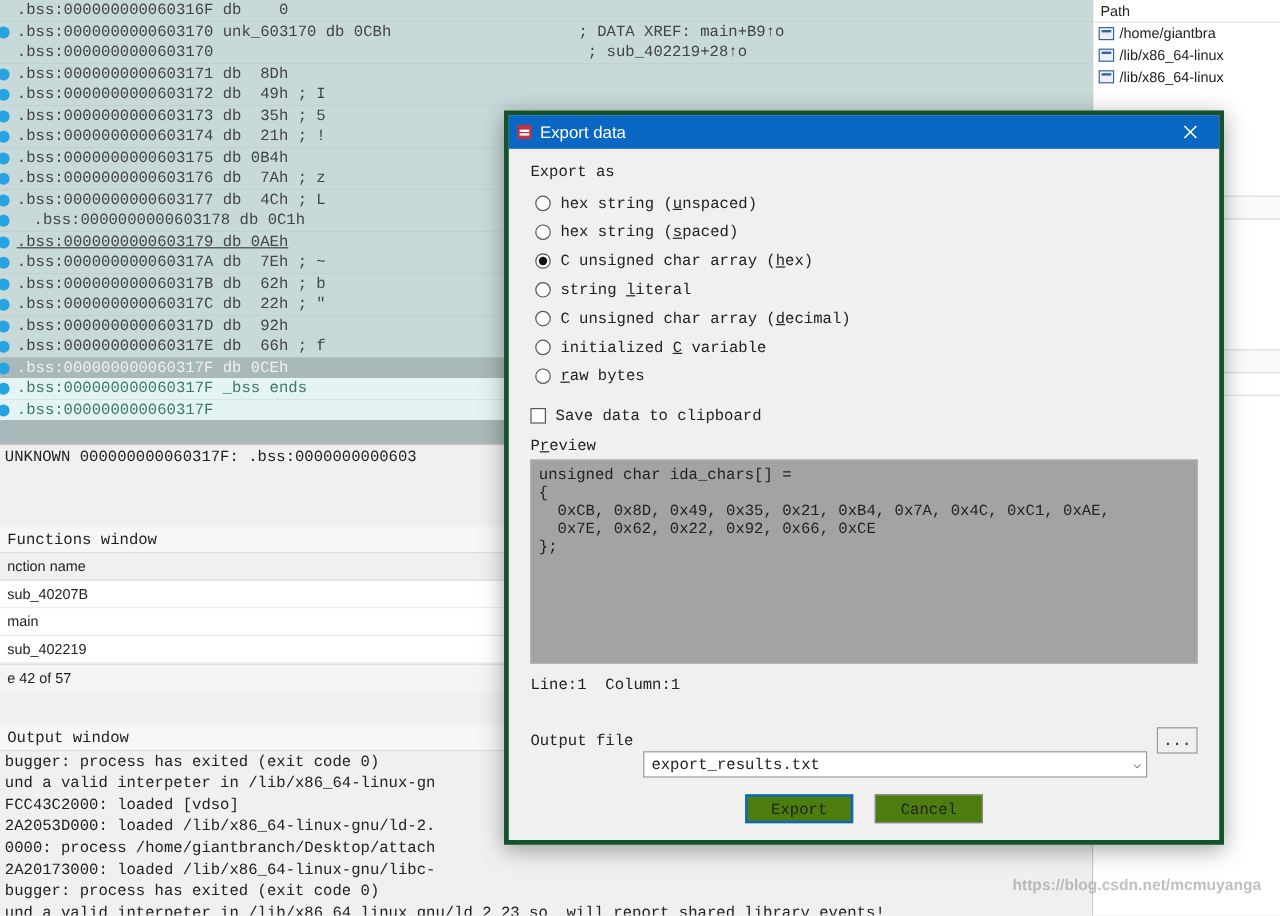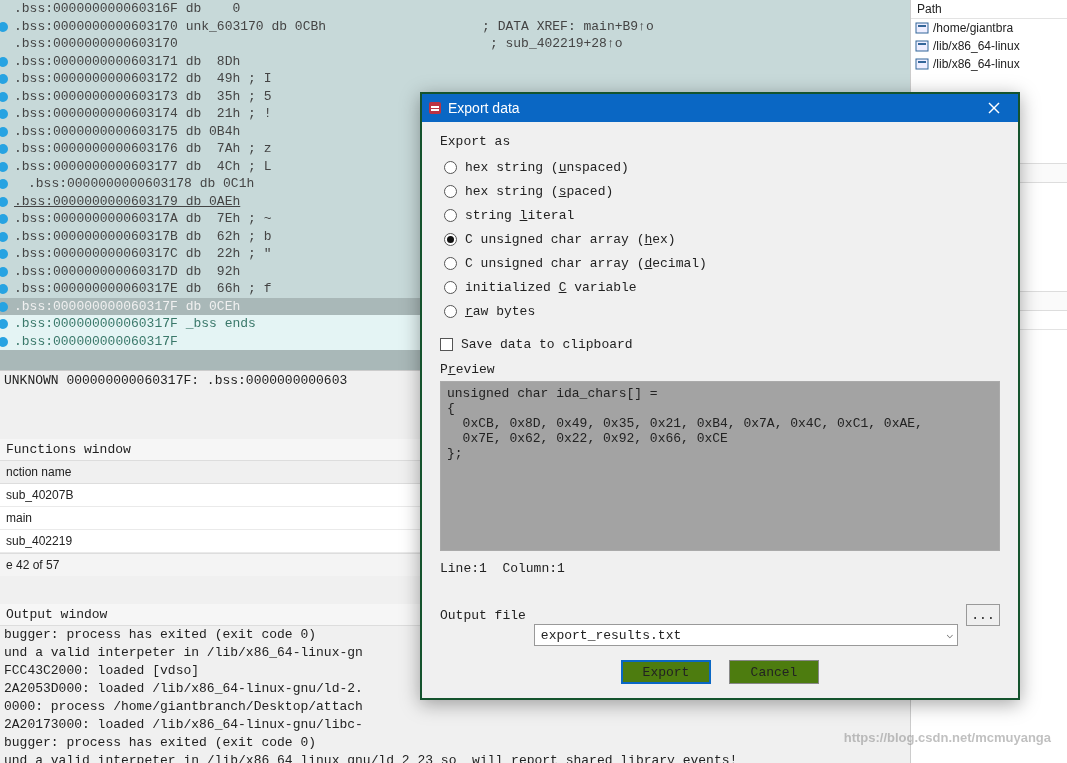--- a/index.html
+++ b/index.html
@@ -131,21 +131,21 @@
     padding-left: 4px;
     color: #222;
   }
 
   
   .dialog {
     position: absolute;
     left: 420px; top: 92px;
     width: 600px;
     background: #f0f0f0;
-    border: 2px solid #14532d;
+    border: 4px solid #14532d;
     box-shadow: 0 4px 18px rgba(0,0,0,0.35);
     font-family: Arial, sans-serif;
     font-size: 13px;
   }
   .dlg-title {
     background: #0a67c4;
     color: #fff;
     display: flex;
     align-items: center;
     height: 28px;
@@ -378,28 +378,28 @@
     <div id="radio-rows">
         <div class="radio-row">
           <span class="radio"></span>
           <span><span>hex string (</span><span class="accel">u</span><span>nspaced)</span></span>
         </div>
         <div class="radio-row">
           <span class="radio"></span>
           <span><span>hex string (</span><span class="accel">s</span><span>paced)</span></span>
         </div>
         <div class="radio-row">
-          <span class="radio"></span>
-          <span><span>string </span><span class="accel">l</span><span>iteral</span></span>
-        </div>
-        <div class="radio-row">
           <span class="radio">
             <span class="dot-inner"></span>
           </span>
           <span><span>C unsigned char array (</span><span class="accel">h</span><span>ex)</span></span>
+        </div>
+        <div class="radio-row">
+          <span class="radio"></span>
+          <span><span>string </span><span class="accel">l</span><span>iteral</span></span>
         </div>
         <div class="radio-row">
           <span class="radio"></span>
           <span><span>C unsigned char array (</span><span class="accel">d</span><span>ecimal)</span></span>
         </div>
         <div class="radio-row">
           <span class="radio"></span>
           <span><span>initialized </span><span class="accel">C</span><span> variable</span></span>
         </div>
         <div class="radio-row">

